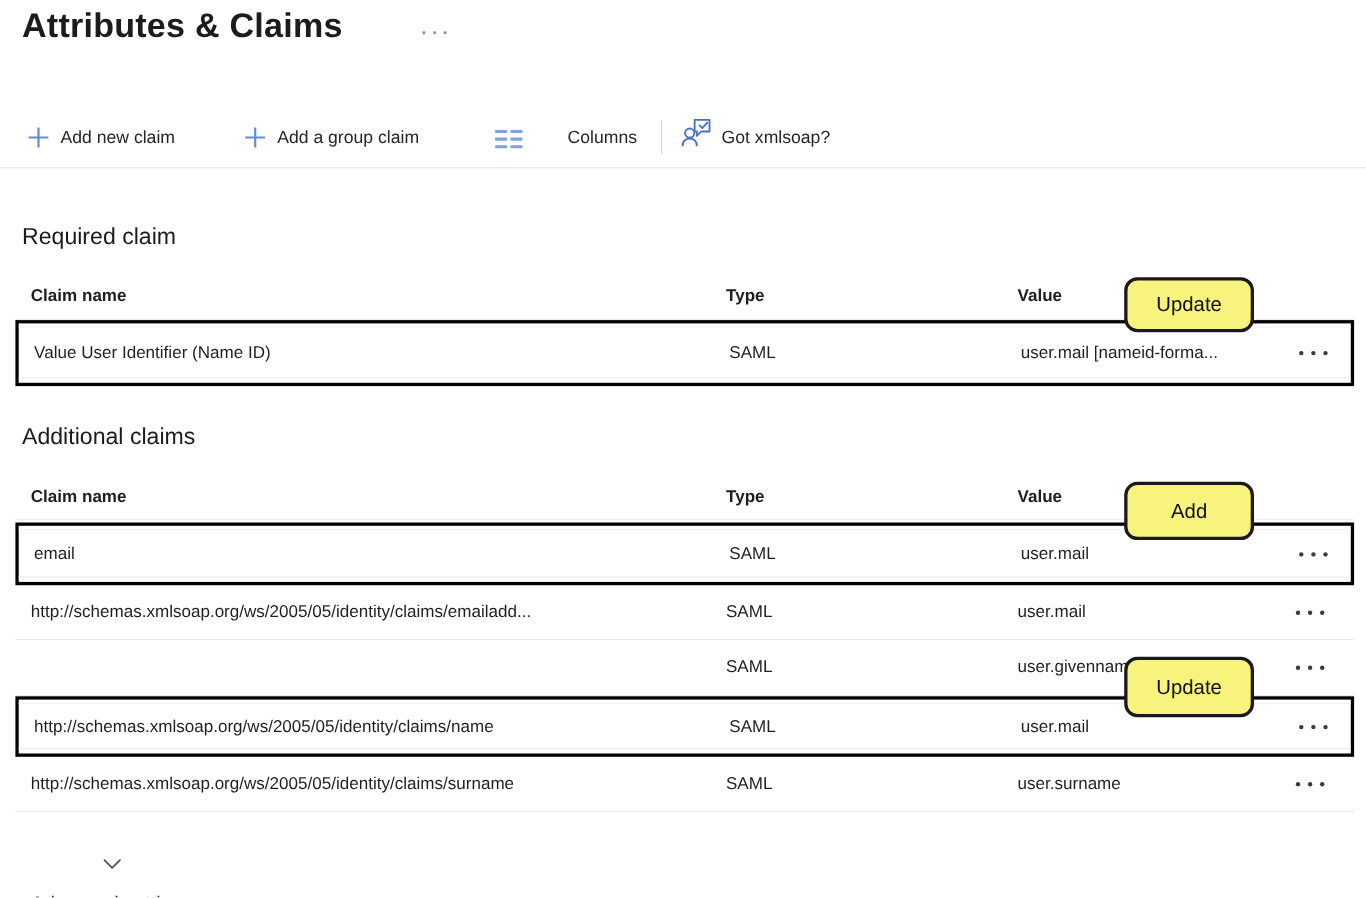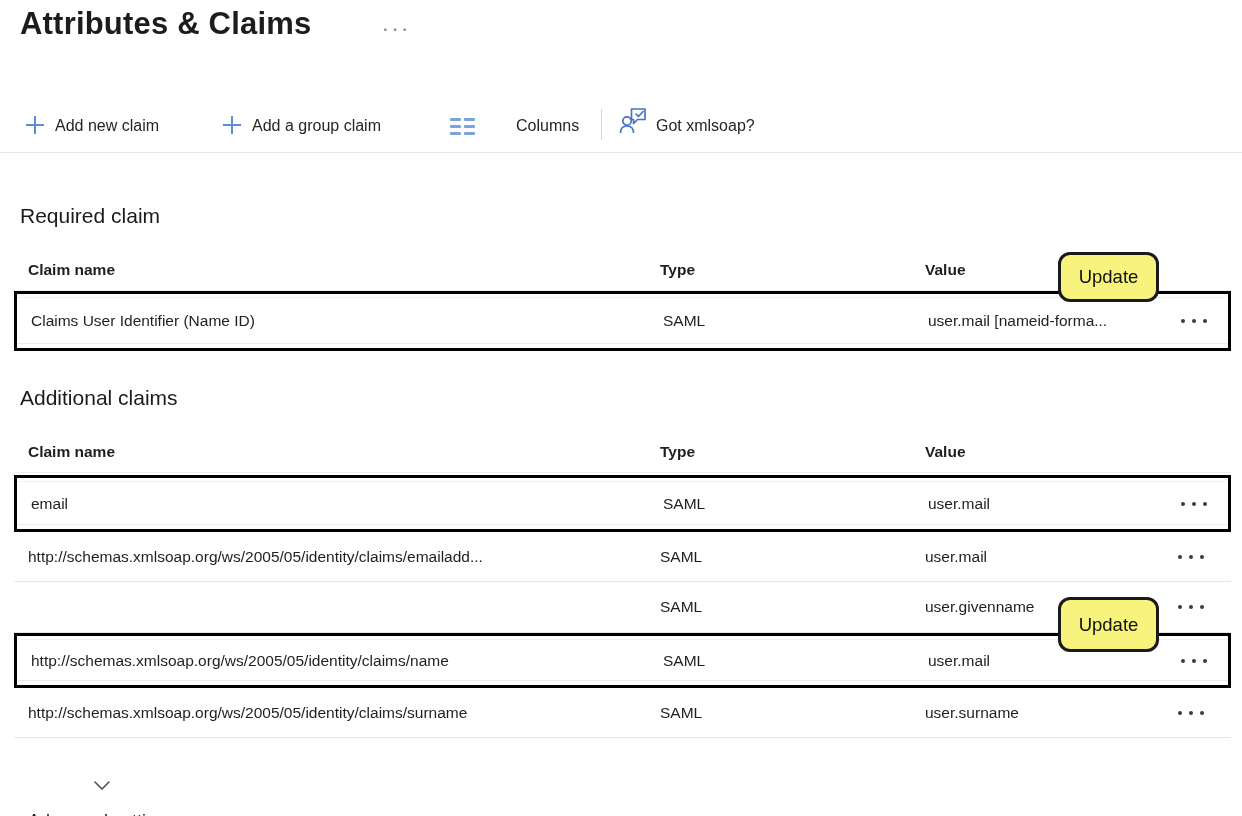--- a/index.html
+++ b/index.html
@@ -44,21 +44,21 @@
   .row.boxed::after{content:"";position:absolute;left:0;right:0;bottom:4px;height:1px;background:#ececec;}
 
   #req-row1{top:291px;height:60px;}
   #add-row1{top:475px;height:57px;}
   #add-row2{top:532px;height:50px;}
   #add-row3{top:582px;height:51px;}
   #add-row4{top:633px;height:55px;}
   #add-row5{top:688px;height:50px;}
 
   
-  .badge{position:absolute;left:1058px;width:101px;box-sizing:border-box;background:#f7f37d;
+  .badge{position:absolute;left:1022px;width:118px;box-sizing:border-box;background:#f7f37d;
          border:3px solid #1a1a1a;border-radius:12px;z-index:6;display:flex;align-items:center;
          justify-content:center;font-size:18.5px;color:#111;}
   #badge-1{top:252px;height:50px;}
   #badge-2{top:438px;height:53px;}
   #badge-3{top:597px;height:55px;}
 
   
   .advanced{position:absolute;left:28px;top:781px;display:flex;align-items:center;gap:21px;cursor:pointer;flex-direction:column;}
   .advanced .label{font-size:18px;color:#252423;}
 </style>
@@ -114,21 +114,21 @@
 
   <div class="section-heading" id="req-heading">Required claim</div>
 
   <div class="thead" id="req-thead">
     <span class="th-name">Claim name</span>
     <span class="th-type">Type</span>
     <span class="th-value">Value</span>
   </div>
 
   <div class="row boxed" id="req-row1">
-    <span class="c1">Claims User Identifier (Name ID)</span>
+    <span class="c1">Value User Identifier (Name ID)</span>
     <span class="c2">SAML</span>
     <span class="c3">user.mail [nameid-forma...</span>
     <span class="menu">
         <i></i>
         <i></i>
         <i></i>
       </span>
   </div>
 
   <div class="section-heading" id="add-heading">Additional claims</div>
@@ -187,20 +187,21 @@
     <span class="c2">SAML</span>
     <span class="c3">user.surname</span>
     <span class="menu">
         <i></i>
         <i></i>
         <i></i>
       </span>
   </div>
 
   <div class="badge" id="badge-1">Update</div>
+  <div class="badge" id="badge-2">Add</div>
   <div class="badge" id="badge-3">Update</div>
 
   <div class="advanced">
     <span style="display:flex;">
       <svg width="16" height="9" viewBox="0 0 16 9">
           <path d="M1 1 L8 8 L15 1" stroke="#515150" stroke-width="1.6" fill="none" stroke-linecap="round"></path>
         </svg>
     </span>
     <span class="label">Advanced settings</span>
   </div>

